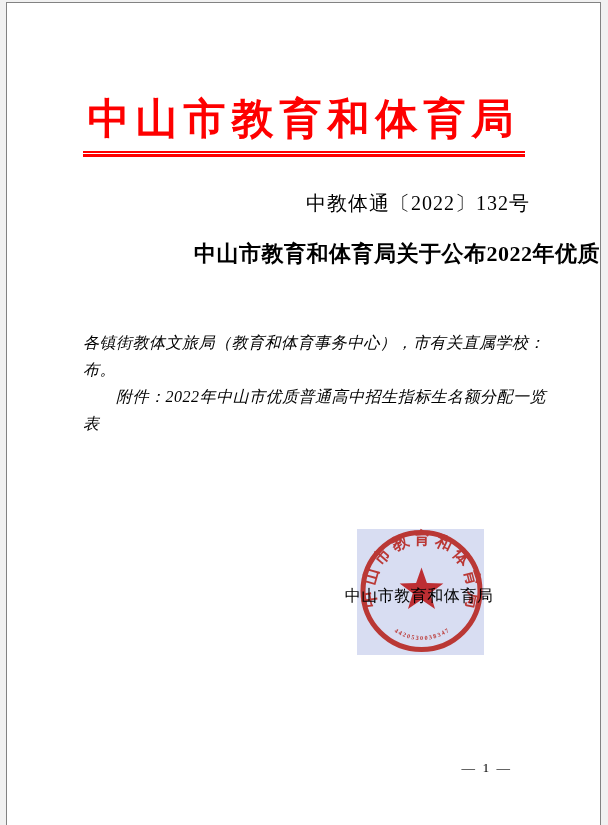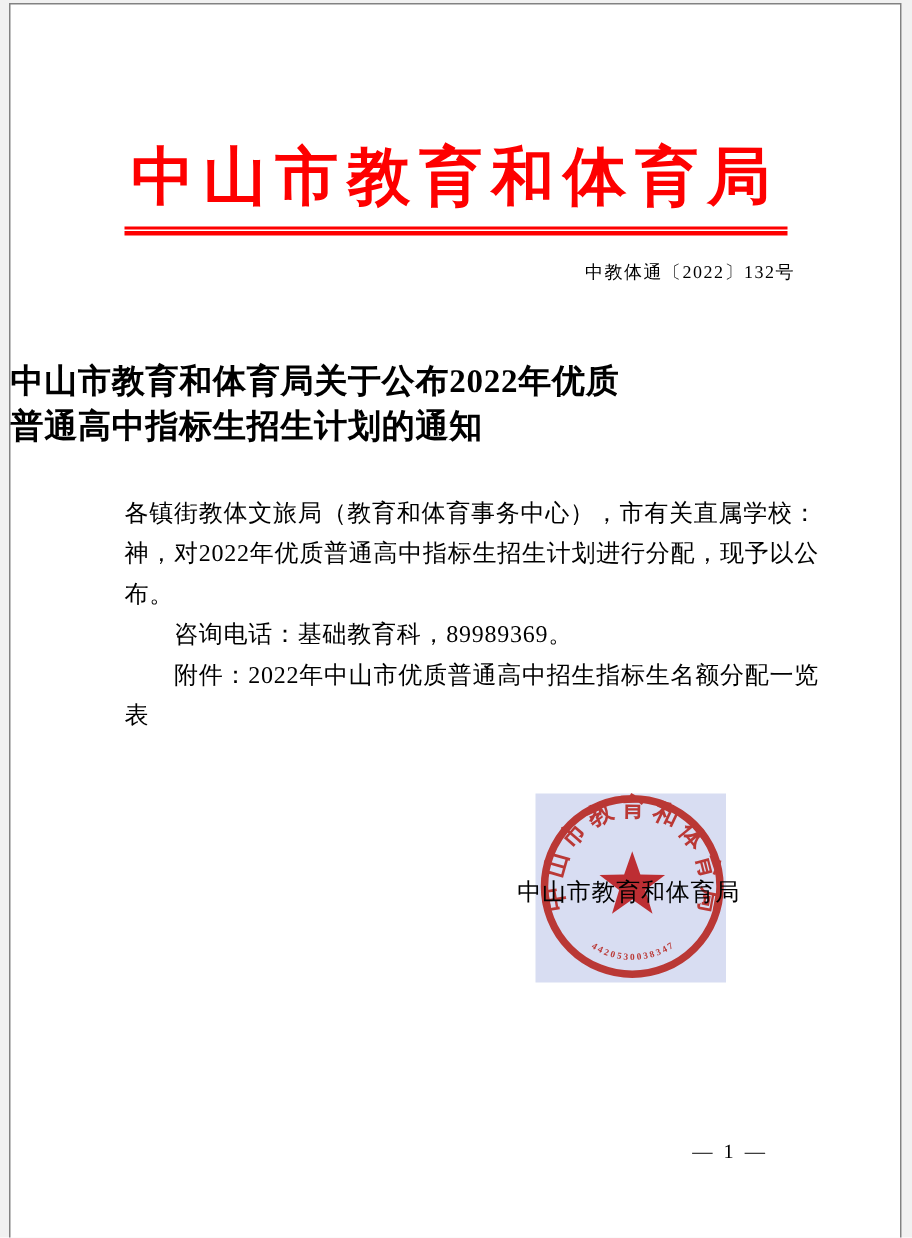--- a/index.html
+++ b/index.html
@@ -17,35 +17,35 @@
     position:absolute;left:0;top:92px;width:100%;
     text-align:center;color:#fe0000;font-weight:bold;
     font-size:42px;line-height:48px;letter-spacing:6px;
     white-space:nowrap;
   }
   .red-rule{
     position:absolute;left:76px;top:148px;width:442px;height:1px;
     border-top:2px solid #fe0000;border-bottom:3px solid #fe0000;
   }
   .doc-number{
-    position:absolute;top:168px;right:70px;
-    font-size:12px;line-height:20px;color:#000;
+    position:absolute;top:190px;right:70px;
+    font-size:20px;line-height:20px;color:#000;
     letter-spacing:1px;white-space:nowrap;
   }
   .doc-title{
     position:absolute;left:0;top:236px;width:100%;
-    text-align:left;font-weight:bold;color:#000;
+    text-align:right;font-weight:bold;color:#000;
     font-size:22px;line-height:30px;letter-spacing:0.5px;
   }
   .body-text{
     position:absolute;left:76px;top:326px;width:452px;
     font-size:16px;color:#000;
   }
   .body-line{
-    line-height:27px;letter-spacing:0.5px;white-space:nowrap;
+    line-height:27px;letter-spacing:0.5px;white-space:nowrap;font-style:italic;
   }
   .body-line.indent{padding-left:33px;}
   .seal-bg{
     position:absolute;left:350px;top:526px;width:127px;height:126px;
     background:#d8ddf2;
   }
   .signature{
     position:absolute;left:332px;top:578px;width:160px;
     text-align:center;font-size:16px;line-height:29px;color:#000;
     letter-spacing:0.5px;
@@ -71,28 +71,25 @@
   <div class="page">
 
     <div class="agency-header">中山市教育和体育局</div>
 
     <div class="red-rule"></div>
 
     <div class="doc-number">中教体通〔2022〕132号</div>
 
     <div class="doc-title">
       <div>中山市教育和体育局关于公布2022年优质</div>
-      <div>普通高中指标生招生计划的通知</div>
     </div>
 
     <div class="body-text" id="body-lines">
         <div class="body-line">各镇街教体文旅局（教育和体育事务中心），市有关直属学校：</div>
-        <div class="body-line">神，对2022年优质普通高中指标生招生计划进行分配，现予以公</div>
         <div class="body-line">布。</div>
-        <div class="body-line indent">咨询电话：基础教育科，89989369。</div>
         <div class="body-line indent">附件：2022年中山市优质普通高中招生指标生名额分配一览</div>
         <div class="body-line">表</div>
       </div>
 
     <div class="seal-bg"></div>
 
     <div class="signature">
       <div>中山市教育和体育局</div>
     </div>
 

